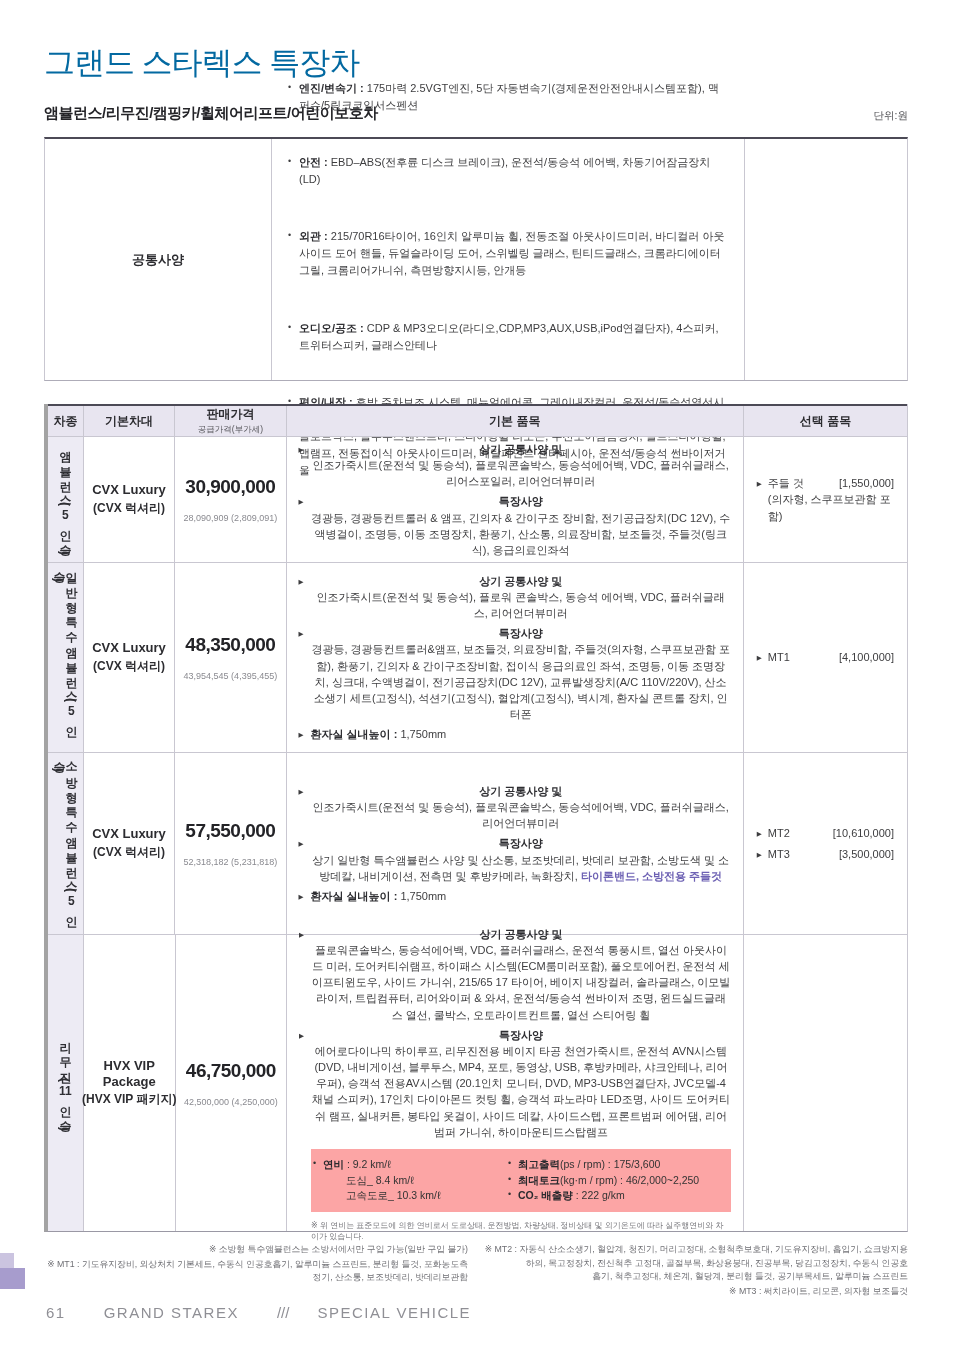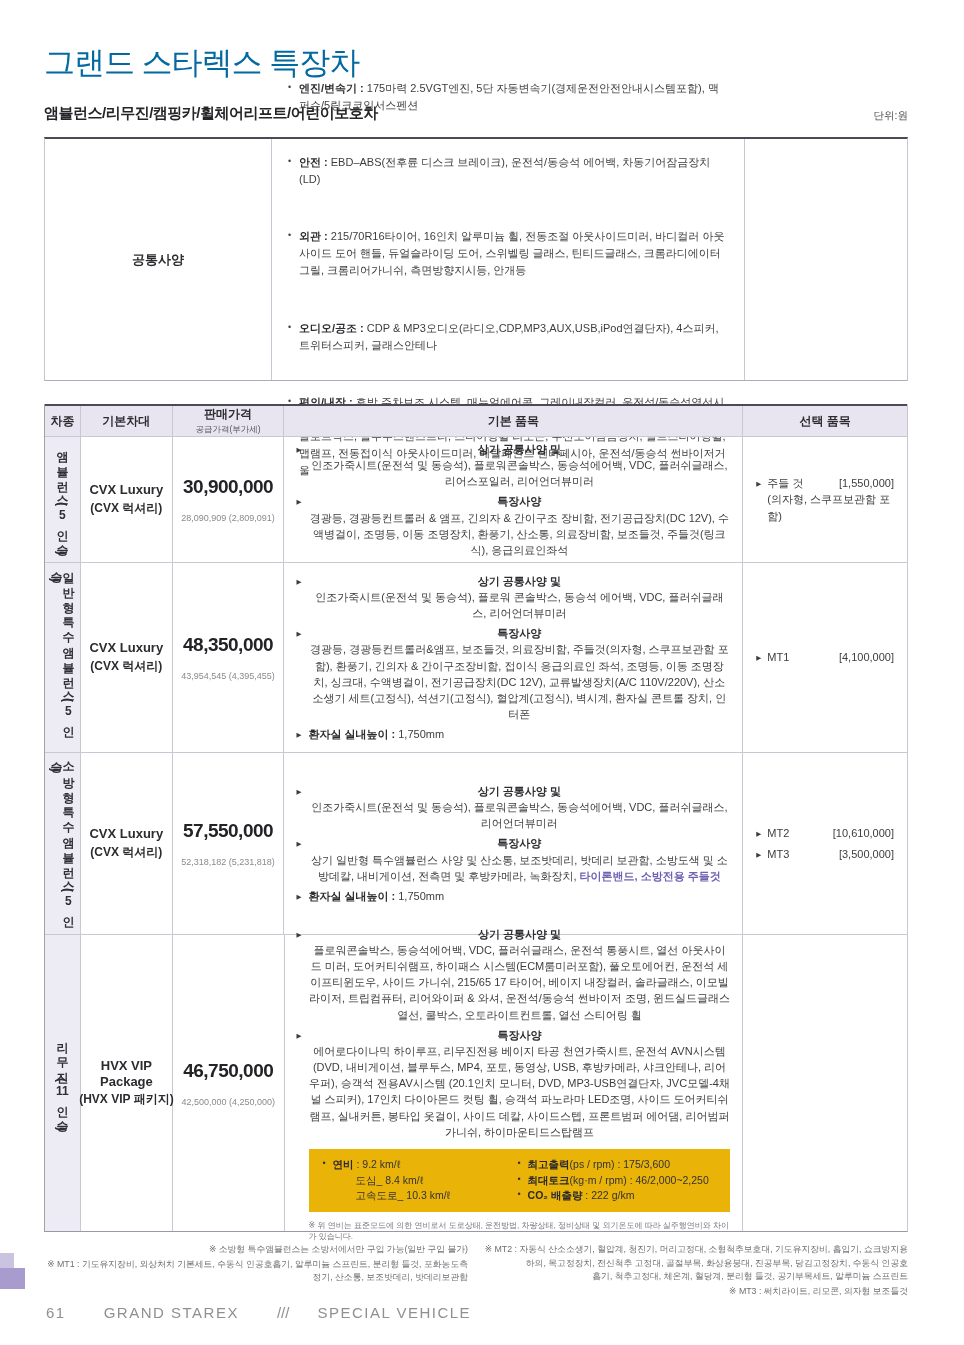--- a/index.html
+++ b/index.html
@@ -17,21 +17,21 @@
   .common-box { position:absolute; left:44px; top:137px; width:864px; height:244px;
     border-top:2px solid #4c4a56; border-bottom:1px solid #aeacb8; border-left:1px solid #c9c7d1; border-right:1px solid #c9c7d1; display:flex; }
   .common-label { width:226px; display:flex; align-items:center; justify-content:center; font-size:13px; font-weight:700; color:#2c2c30; }
   .common-content { width:474px; border-left:1px solid #c9c7d1; border-right:1px solid #c9c7d1; padding:13px 16px; display:flex; flex-direction:column; justify-content:center; }
   .common-empty { flex:1; }
   .spec-item { position:relative; font-size:11px; line-height:1.55; padding-left:11px; color:#3d3d3f;margin-top:40px; }
   .spec-item::before { content:"•"; position:absolute; left:0; top:1px; font-size:9px; color:#3d3d3f; }
   .spec-item b { font-weight:700; color:#2d2d31; }
 
   
-  .spec-table { position:absolute; left:44px; top:404px; width:864px; border-left:1px solid #a3a3a3; border-right:1px solid #c9c7d1; border-bottom:1.5px solid #9a98a4; }
+  .spec-table { position:absolute; left:44px; top:404px; width:864px; border-left:4px solid #a3a3a3; border-right:1px solid #c9c7d1; border-bottom:1.5px solid #9a98a4; }
   .thead { display:flex; height:33px; background:#e8e5f0; border-top:2px solid #4c4a56; border-bottom:1px solid #c9c7d1; }
   .th { display:flex; flex-direction:column; align-items:center; justify-content:center; font-size:12px; font-weight:700; color:#2c2c30; border-right:1px solid #c9c7d1; }
   .th:last-child { border-right:none; }
   .th-sub { font-size:8.5px; font-weight:400; color:#55555a; margin-top:1px; }
   .w-type { width:36px; } .w-chassis { width:92px; } .w-price { width:112px; } .w-base { width:460px; } .w-opt { width:164px; }
 
   .trow { display:flex; border-bottom:1px solid #c9c7d1; }
   .trow:last-child { border-bottom:none; }
   .cell { border-right:1px solid #c9c7d1; }
   .cell:last-child { border-right:none; }
@@ -53,21 +53,21 @@
   .sec-inline { position:relative; padding-left:12px; margin:2px 0; font-size:11px; line-height:1.47; }
   .sec-inline b { font-weight:700; color:#2d2d31; }
   .c-opt { padding:10px 13px; display:flex; flex-direction:column; justify-content:center; }
   .opt { margin:2px 0; }
   .opt-line { position:relative; padding-left:11px; display:flex; justify-content:space-between; font-size:11px; color:#3d3d3f; line-height:1.5; }
   .opt-name {}
   .opt-price { text-align:right; }
   .opt-note { padding-left:11px; font-size:11px; color:#3d3d3f; line-height:1.5; }
 
   
-  .fuel-box { margin:7px 0 4px 12px; background:#eab308; padding:8px 14px; display:flex; }
+  .fuel-box { margin:7px 0 4px 12px; background:#fca5a5; padding:8px 2px; display:flex; }
   .fuel-col-l { width:195px; }
   .fuel-col-r { flex:1; }
   .fuel-line { position:relative; padding-left:10px; font-size:10.5px; line-height:1.5; color:#333; }
   .fuel-line::before { content:"•"; position:absolute; left:0; top:0; font-size:9px; }
   .fuel-line b { font-weight:700; color:#2a2a2e; }
   .fuel-indent { padding-left:33px; font-size:10.5px; line-height:1.5; color:#333; }
   .fuel-note { margin:4px 0 0 12px; font-size:8px; color:#77777c; }
 
   
   .footnotes { position:absolute; left:46px; top:1243px; width:862px; display:flex; font-size:8.8px; color:#6f6f74; line-height:1.55; }

